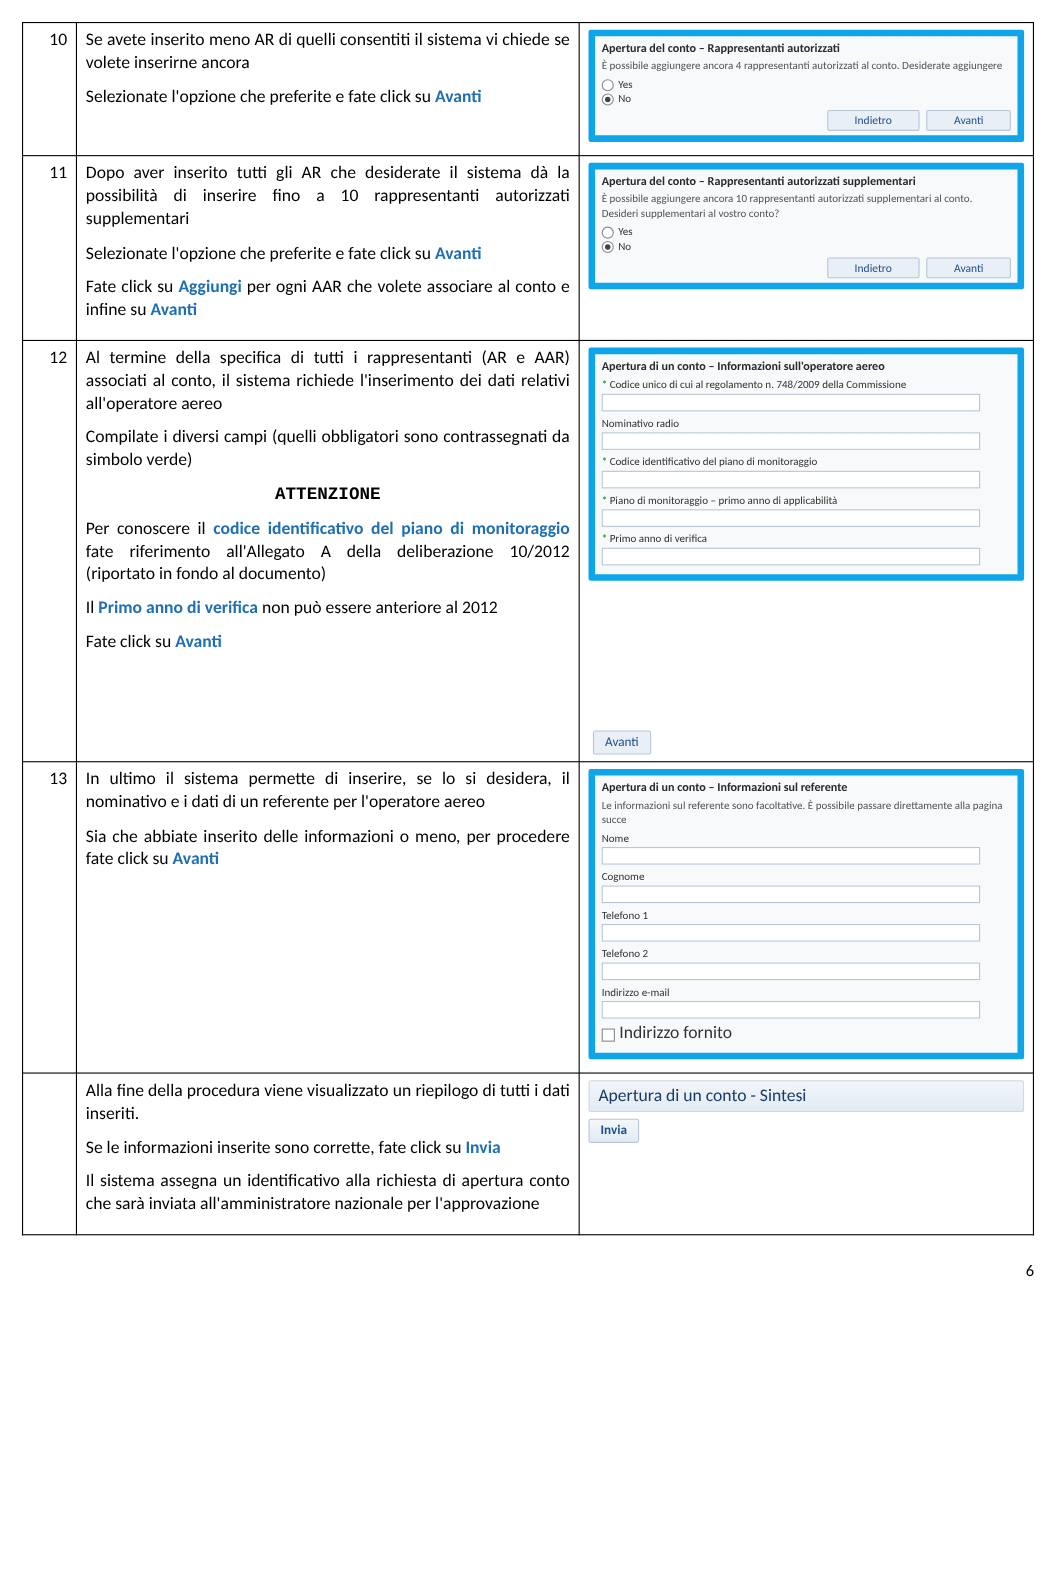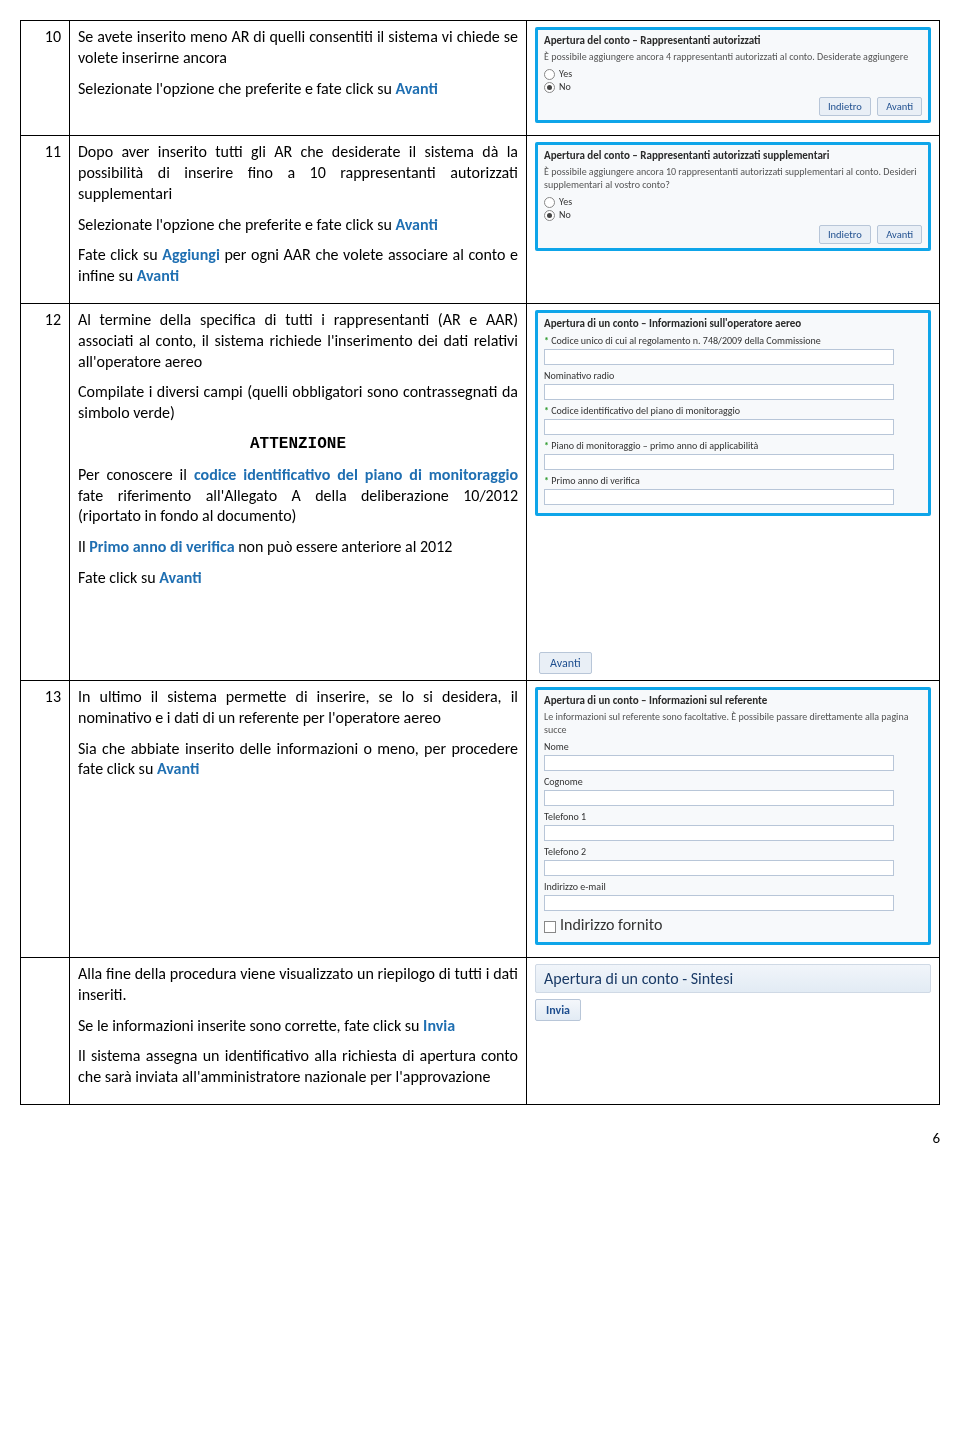--- a/index.html
+++ b/index.html
@@ -36,21 +36,21 @@
     color: #333;
     padding: 6px;
   }
   td.left p { margin: 0 0 10px 0; text-align: justify; }
   td.left p.center { text-align: center; font-weight: bold; font-family: Liberation Mono, monospace; }
   .blue { color: #1f6fb2; }
   .bold { font-weight: bold; }
   
   .panel {
     background: #f7f9fb;
-    border: 3px solid #0ea5e9;
+    border: 6px solid #0ea5e9;
     border-radius: 2px;
     padding: 4px 6px;
     margin-bottom: 6px;
   }
   .panel-title {
     font-weight: bold;
     font-size: 11px;
     color: #2a2a2a;
     margin-bottom: 3px;
   }
@@ -70,21 +70,21 @@
     content:""; position:absolute; left:2px; top:2px;
     width:5px; height:5px; border-radius:50%; background:#444;
   }
   .btns { text-align: right; margin-top: 4px; }
   .btn {
     display: inline-block;
     background: #e9eff6;
     border: 1px solid #b8c6d8;
     color: #1f4f8f;
     font-size: 10.5px;
-    padding: 2px 8px;
+    padding: 2px 24px;
     margin-left: 4px;
     border-radius: 2px;
   }
   .form-row { margin: 4px 0; }
   .form-label { font-size: 10px; color: #333; display:block; }
   .form-label .req { color: #2c9a2c; font-weight:bold; }
   .form-input {
     display:block; width: 92%; height: 14px;
     border: 1px solid #b8c6d8; background:#fff;
     margin-top: 2px;

